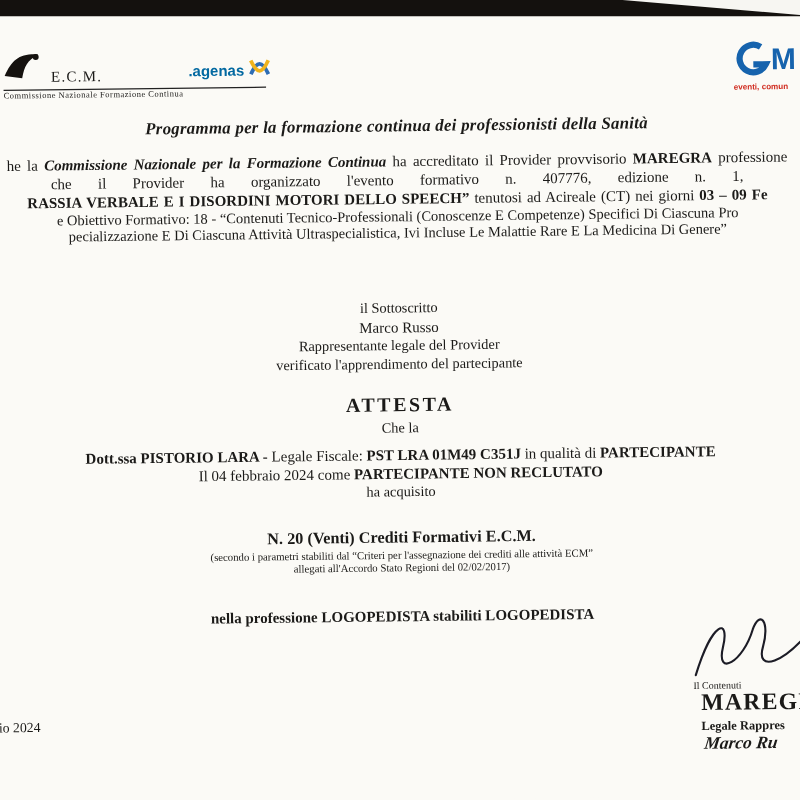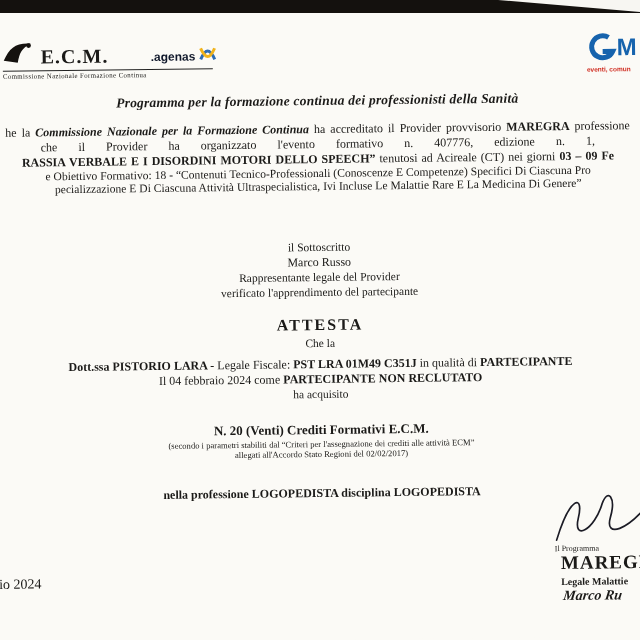--- a/index.html
+++ b/index.html
@@ -15,25 +15,25 @@
     position:absolute;top:13px;left:-60px;width:760px;height:627px;
     background:#fbfaf6;transform:rotate(-0.7deg);transform-origin:50% 50%;
   }
   .row{position:absolute;left:0;width:100%;text-align:center;white-space:nowrap}
   .b{font-weight:bold}
   .bi{font-weight:bold;font-style:italic}
 
   
   .ecm{position:absolute;left:66px;top:24px;width:230px}
   .ecm-top{display:flex;align-items:flex-end;gap:8px}
-  .ecm-name{font-weight:bold;font-size:20px;letter-spacing:1px}
+  .ecm-name{font-weight:normal;font-size:12px;letter-spacing:1px}
   .ecm-rule{border-top:1.5px solid #222;margin-top:2px;width:210px}
   .ecm-sub{font-size:6.8px;letter-spacing:.4px;margin-top:1px}
   .agenas{position:absolute;left:214px;top:32px;display:flex;align-items:center;gap:3px}
-  .agenas-name{font-family:"Liberation Sans",sans-serif;font-size:12px;color:#0f172a;font-weight:bold}
+  .agenas-name{font-family:"Liberation Sans",sans-serif;font-size:12px;color:#0369a1;font-weight:bold}
   .gm{position:absolute;left:650px;top:22px;width:110px}
   .gm-sub{font-family:"Liberation Sans",sans-serif;font-size:6.5px;color:#d02c20;font-weight:bold;margin-top:0;white-space:nowrap}
 
   .title{top:80px;font-size:13.5px;font-weight:bold;font-style:italic;letter-spacing:.2px}
 
   .intro{font-size:12px}
   .l1{top:109px;word-spacing:2px}
   .l2{top:124px;word-spacing:18px}
   .l3{top:139px;word-spacing:1px}
   .l4{top:154px;font-size:11.6px}
@@ -49,21 +49,21 @@
   .part{top:344px;font-size:12px}
   .dateline{top:359px;font-size:12px}
   .acq{top:375px;font-size:11.5px}
 
   .credits{top:409px;font-size:13px;font-weight:bold}
   .note1{top:426px;font-size:8.6px}
   .note2{top:436px;font-size:8.6px}
 
   .prof{top:473px;font-size:12px}
 
-  .footdate{position:absolute;left:56px;top:560px;font-size:14px;white-space:nowrap}
+  .footdate{position:absolute;left:56px;top:560px;font-size:11px;white-space:nowrap}
 
   .sigblock{position:absolute;left:602px;top:478px;width:140px}
   .sig-svg{position:absolute;left:6px;top:0}
   .rep-label{position:absolute;left:10px;top:56px;font-size:8px;white-space:nowrap}
   .provider{position:absolute;left:16px;top:64px;font-size:19px;font-weight:bold;letter-spacing:1px;white-space:nowrap}
   .legal{position:absolute;left:16px;top:88px;font-size:10px;font-weight:bold;white-space:nowrap}
   .handname{position:absolute;left:18px;top:100px;font-size:14px;font-style:italic;font-weight:bold;
     transform:skewX(-8deg);white-space:nowrap}
 </style>
 </head>
@@ -130,29 +130,29 @@
   <div class="row part"><span class="b">Dott.ssa PISTORIO LARA -</span><span> Legale Fiscale: </span><span class="b">PST LRA 01M49 C351J</span><span> in qualità di </span><span class="b">PARTECIPANTE</span></div>
 
   <div class="row dateline"><span>Il 04 febbraio 2024 come </span><span class="b">PARTECIPANTE NON RECLUTATO</span></div>
 
   <div class="row acq">ha acquisito</div>
 
   <div class="row credits">N. 20 (Venti) Crediti Formativi E.C.M.</div>
   <div class="row note1">(secondo i parametri stabiliti dal “Criteri per l'assegnazione dei crediti alle attività ECM”</div>
   <div class="row note2">allegati all'Accordo Stato Regioni del 02/02/2017)</div>
 
-  <div class="row prof"><span class="b">nella  professione </span><span class="b">LOGOPEDISTA</span><span class="b"> disciplina </span><span class="b">LOGOPEDISTA</span></div>
+  <div class="row prof"><span class="b">nella  professione </span><span class="b">LOGOPEDISTA</span><span class="b"> stabiliti </span><span class="b">LOGOPEDISTA</span></div>
 
   <div class="footdate">io 2024</div>
 
   <div class="sigblock">
     <span class="sig-svg">
       <svg width="110" height="62" viewBox="0 0 110 62">
         <path d="M6 52 C 20 8, 34 6, 28 30 C 22 54, 44 42, 52 16 C 58 0, 66 10, 60 30 C 54 50, 76 46, 104 10" fill="none" stroke="#1c1c26" stroke-width="1.7" stroke-linecap="round"></path>
       </svg>
     </span>
-    <div class="rep-label">Il Programma</div>
+    <div class="rep-label">Il Contenuti</div>
     <div class="provider">MAREGRA</div>
-    <div class="legal">Legale Malattie</div>
+    <div class="legal">Legale Rappres</div>
     <div class="handname">Marco Ru</div>
   </div>
 
 </div>
 
 </body></html>

